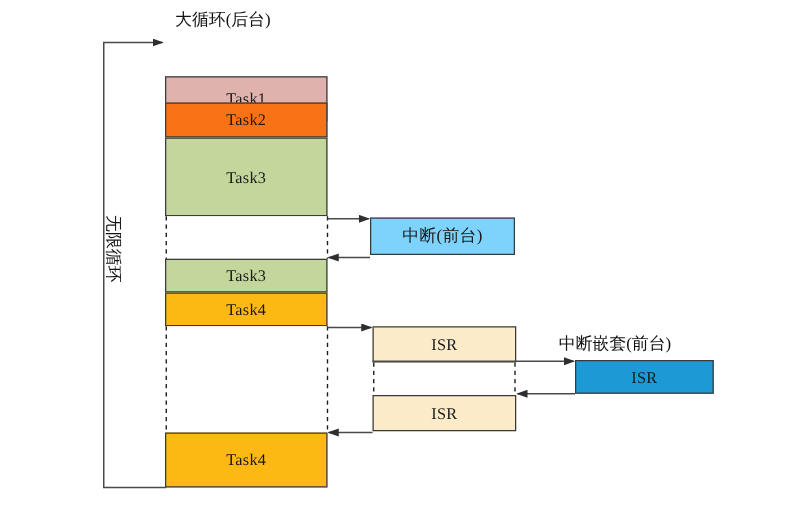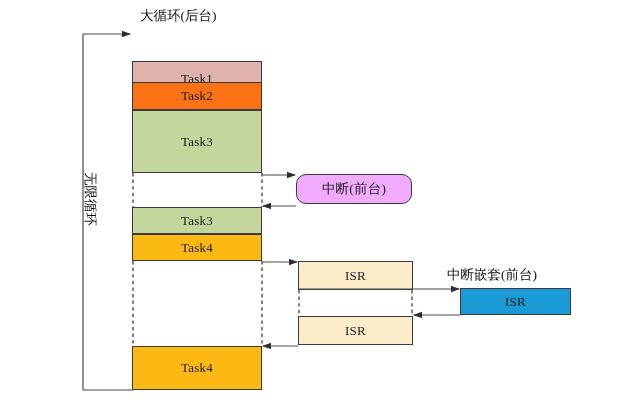--- a/index.html
+++ b/index.html
@@ -89,21 +89,21 @@
       </div>
       <div class="box" style="left: 132px; top: 261px; width: 130px; height: 85px; background: rgb(255, 255, 255); border-width: initial; border-style: none; border-color: initial;">
         <span></span>
       </div>
       <div class="box" style="left: 132px; top: 346px; width: 130px; height: 44px; background: rgb(252, 185, 19);">
         <span>Task4</span>
       </div>
     </div>
 
   <div id="fg-boxes">
-      <div class="box cn" style="left: 296px; top: 174px; width: 116px; height: 30px; background: #f0abfc; border-radius: 10px;">
+      <div class="box cn" style="left: 296px; top: 174px; width: 116px; height: 30px; background: #7dd3fc;">
         <span>中断(前台)</span>
       </div>
       <div class="box" style="left: 298px; top: 261px; width: 115px; height: 29px; background: rgb(252, 235, 201);">
         <span>ISR</span>
       </div>
       <div class="box" style="left: 298px; top: 316px; width: 115px; height: 29px; background: rgb(252, 235, 201);">
         <span>ISR</span>
       </div>
       <div class="box" style="left: 460px; top: 288px; width: 111px; height: 27px; background: rgb(28, 154, 214);">
         <span>ISR</span>

